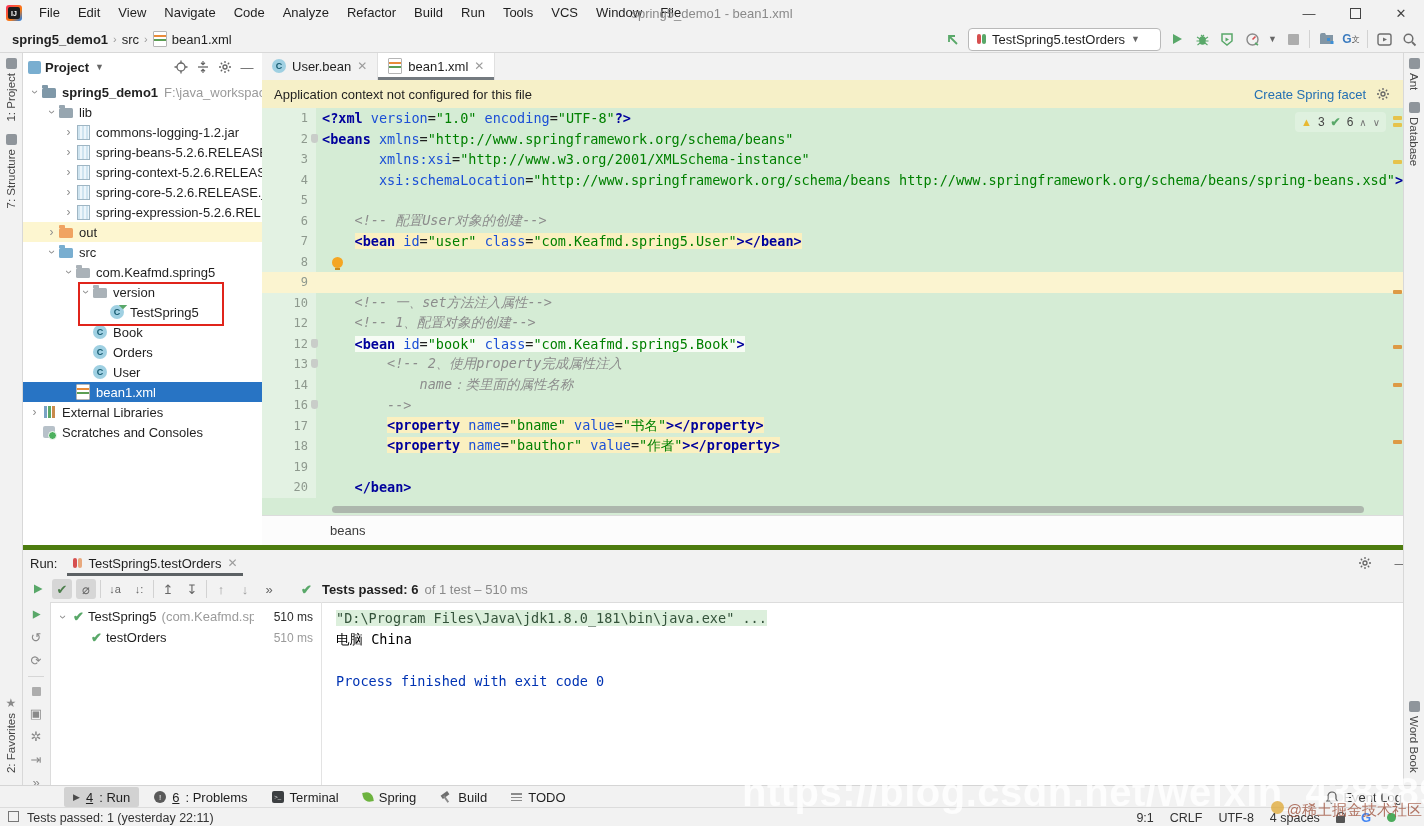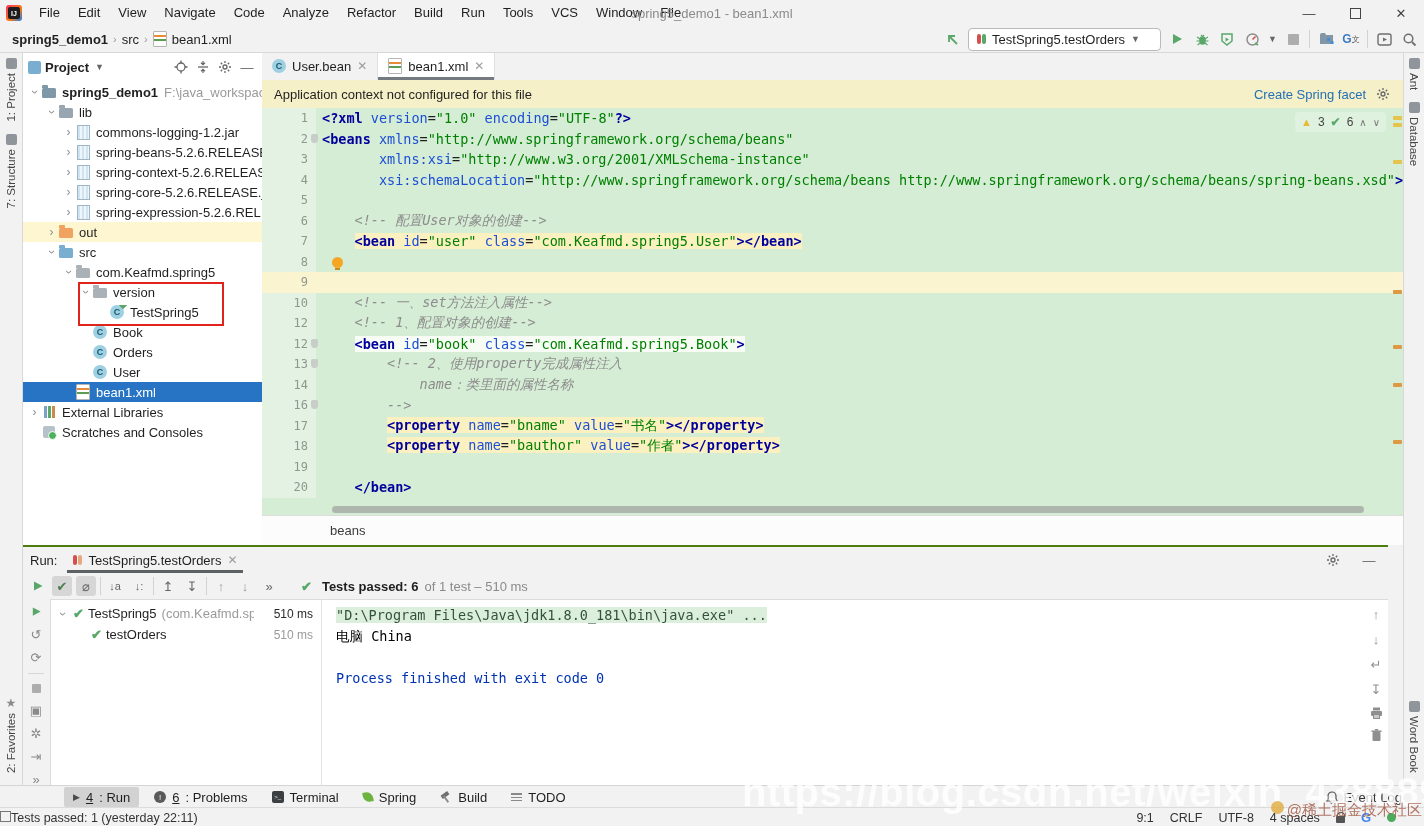--- a/index.html
+++ b/index.html
@@ -97,21 +97,21 @@
   .bulb::after{content:"";position:absolute;left:3px;bottom:-3px;width:5px;height:3px;background:#c98c1e}
   .inspect{position:absolute;top:60px;right:18px;height:20px;display:flex;align-items:center;gap:6px;background:rgba(255,255,255,0.25);border-radius:4px;padding:0 6px;font-size:12px;color:#444}
   .warn-tri{color:#e8b931;font-size:11px}
   .okmark{color:#59a869;font-weight:bold}
   .chev-ud{color:#777;font-size:10px}
   .estripe{position:absolute;top:56px;bottom:29px;right:0;width:13px}
   .emark{position:absolute;right:2px;width:9px;height:4px;border-radius:1px}
   .hscroll{position:absolute;left:70px;right:40px;bottom:32px;height:7px;background:rgba(140,140,140,0.55);border-radius:4px}
   .ebread{position:absolute;left:0;right:0;bottom:0;height:29px;background:#fcfcfc;border-top:1px solid #dcdcdc;display:flex;align-items:center;padding-left:68px;color:#3c3c3c}
   
-  .runwin{position:absolute;top:545px;left:22px;right:36px;height:240px;background:#fff;border-top:2px solid #4d7c0f;z-index:2}
+  .runwin{position:absolute;top:545px;left:22px;right:4px;height:240px;background:#fff;border-top:5px solid #4d7c0f;z-index:2}
   .rhead{height:26px;background:#f2f2f2;display:flex;align-items:center;padding-left:8px;gap:10px}
   .rtab{display:flex;align-items:center;gap:6px;padding:0 6px;height:100%;position:relative}
   .rtab::after{content:"";position:absolute;left:0;right:0;bottom:0;height:3px;background:#5c6164}
   .rhead .sp{flex:1}
   .rtools{height:26px;background:#f2f2f2;border-bottom:1px solid #dcdcdc;display:flex;align-items:center;gap:4px;padding-left:6px}
   .rt-ic{width:20px;height:20px;display:flex;align-items:center;justify-content:center;color:#666;font-size:13px}
   .rt-ic.toggled{background:#d6d6d6;border-radius:3px}
   .rt-status{display:flex;align-items:center;gap:6px;margin-left:14px}
   .rcontent{position:absolute;top:52px;left:0;right:0;bottom:0}
   .ricons{position:absolute;left:0;top:0;bottom:0;width:28px;background:#f2f2f2;border-right:1px solid #dcdcdc;display:flex;flex-direction:column;align-items:center;gap:8px;padding-top:6px}
@@ -128,21 +128,21 @@
   .con-out{color:#000}
   .con-sys{color:#0033b3}
   .rcicons{position:absolute;right:0;top:0;bottom:0;width:24px;display:flex;flex-direction:column;align-items:center;gap:10px;padding-top:8px;color:#8f8f8f}
   
   .bottombar{position:absolute;top:785px;left:0;right:0;height:22px;background:#f2f2f2;border-top:1px solid #d5d5d5;display:flex;align-items:center;padding-left:64px;gap:6px;z-index:6}
   .btab{display:flex;align-items:center;gap:6px;height:20px;padding:0 9px;border-radius:2px;cursor:default}
   .btab.active{background:#d2d2d2}
   .btab .num{text-decoration:underline}
   .eventlog{position:absolute;right:22px;display:flex;align-items:center;gap:5px;color:#333}
   .statusbar{position:absolute;top:807px;left:0;right:0;height:19px;background:#f2f2f2;border-top:1px solid #dcdcdc;display:flex;align-items:center;font-size:12.5px;color:#333;z-index:6}
-  .st-left{display:flex;align-items:flex-start;padding-left:0}
+  .st-left{display:flex;align-items:flex-start;gap:8px;padding-left:8px}
   .st-sq{width:9px;height:9px;border:1px solid #777}
   .st-right{position:absolute;right:28px;display:flex;align-items:center;gap:16px}
   .lockic{width:9px;height:7px;background:#555;border-radius:1px;position:relative;margin-top:3px}
   .lockic::before{content:"";position:absolute;top:-4px;left:1.5px;width:6px;height:5px;border:1.5px solid #555;border-bottom:none;border-radius:4px 4px 0 0}
   .gicon{font-weight:bold;color:#4285f4;font-size:13px}
   .gdot{width:9px;height:9px;border-radius:50%;background:#4cab5c}
   
   .bi-run{color:#4a4a4a;font-size:9px}
   .bi-problems{width:12px;height:12px;border-radius:50%;background:#5a5a5a;color:#fff;font-size:8px;display:flex;align-items:center;justify-content:center}
   .bi-terminal{width:12px;height:12px;background:#3c3f41;border-radius:2px;color:#e8e8e8;font-size:6px;display:flex;align-items:center;justify-content:center}

